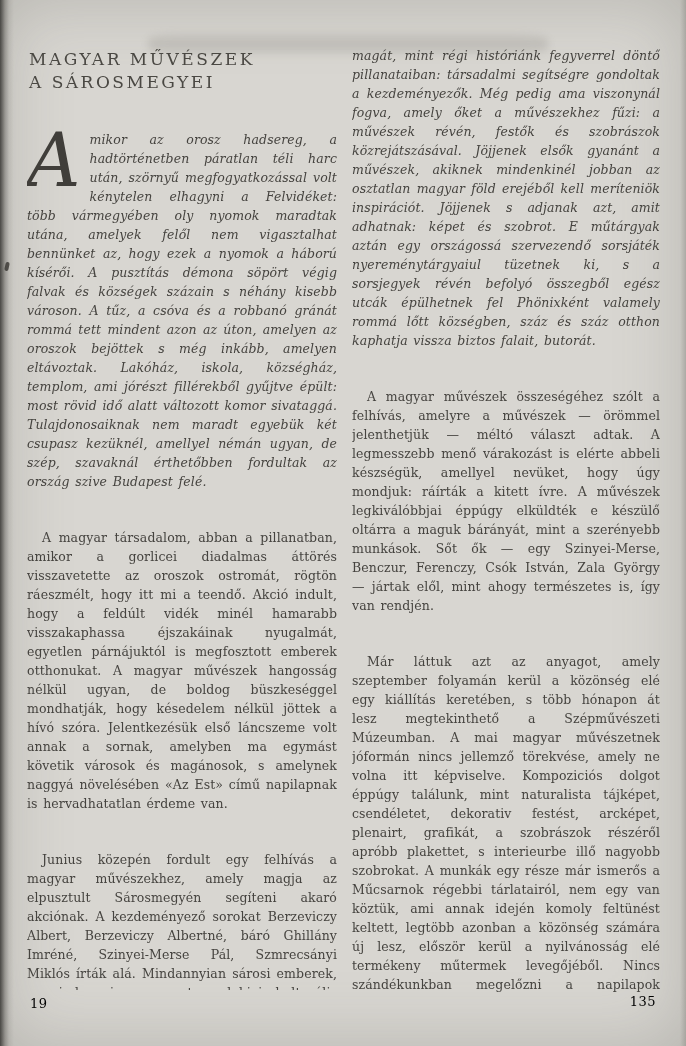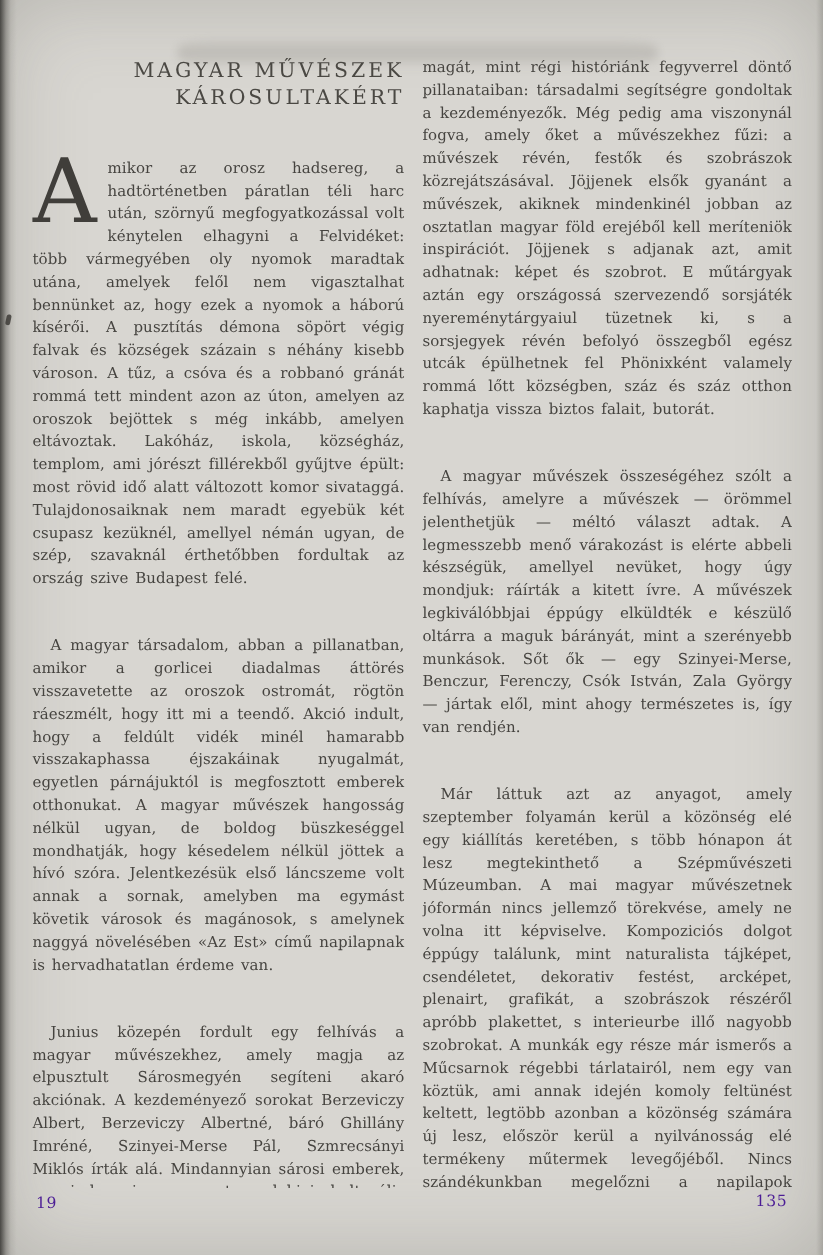--- a/index.html
+++ b/index.html
@@ -68,65 +68,64 @@
   }
   .col-left  { left: 27px;  width: 310px; }
   .col-right { left: 352px; width: 308px; top: 46px; }
   .title {
     font-size: 17px;
     font-weight: normal;
     letter-spacing: 2.5px;
     line-height: 23px;
     margin: 4px 0 36px 2px;
     color: #4a4843;
-    text-align: right;
   }
   .title-line { display: block; }
   .para {
     margin: 0;
     font-size: 12.5px;
     line-height: 19px;
     text-align: justify;
     word-spacing: 1.5px;
     letter-spacing: 0.1px;
     hyphens: auto;
     -webkit-hyphens: auto;
   }
   .para.indent { text-indent: 15px; margin-top: 37px; }
-  .para.no-indent, .para.dropcap-para { text-indent: 0; }
+  .para.no-indent, .para.dropcap-para { text-indent: 0; font-style: italic; }
   .dropcap {
     float: left;
     font-size: 74px;
     line-height: 57px;
     height: 57px;
     margin: 2px 9px 0 0;
     color: #403e3a;
   }
   .pageno {
     position: absolute;
     font-size: 13px;
-    color: #4c1d95;
+    color: #000000;
     letter-spacing: 0.5px;
   }
   .pageno-left  { left: 30px;  top: 996px; }
   .pageno-right { right: 30px; top: 994px; }
 </style>
 </head>
 <body>
 
 <div class="page">
   <div class="edge-shadow"></div>
   <div class="edge-shadow-right"></div>
   <div class="showthrough"></div>
   <div class="speck"></div>
 
   <div class="col col-left">
     <h1 class="title">
       <span class="title-line">MAGYAR MŰVÉSZEK</span>
-      <span class="title-line">KÁROSULTAKÉRT</span>
+      <span class="title-line">A SÁROSMEGYEI</span>
     </h1>
     <p class="para dropcap-para"><span class="dropcap">A</span><span class="ptext">mikor az orosz hadsereg, a hadtörténetben páratlan téli harc után, szörnyű megfogyatkozással volt kénytelen elhagyni a Felvidéket: több vármegyében oly nyomok maradtak utána, amelyek felől nem vigasztalhat bennünket az, hogy ezek a nyomok a háború kísérői. A pusztítás démona söpört végig falvak és községek százain s néhány kisebb városon. A tűz, a csóva és a robbanó gránát rommá tett mindent azon az úton, amelyen az oroszok bejöttek s még inkább, amelyen eltávoztak. Lakóház, iskola, községház, templom, ami jórészt fillérekből gyűjtve épült: most rövid idő alatt változott komor sivataggá. Tulajdonosaiknak nem maradt egyebük két csupasz kezüknél, amellyel némán ugyan, de szép, szavaknál érthetőbben fordultak az ország szive Budapest felé.</span></p>
     <p class="para indent">A magyar társadalom, abban a pillanatban, amikor a gorlicei diadalmas áttörés visszavetette az oroszok ostromát, rögtön ráeszmélt, hogy itt mi a teendő. Akció indult, hogy a feldúlt vidék minél hamarabb visszakaphassa éjszakáinak nyugalmát, egyetlen párnájuktól is megfosztott emberek otthonukat. A magyar művészek hangosság nélkül ugyan, de boldog büszkeséggel mondhatják, hogy késedelem nélkül jöttek a hívó szóra. Jelentkezésük első láncszeme volt annak a sornak, amelyben ma egymást követik városok és magánosok, s amelynek naggyá növelésében «Az Est» című napilapnak is hervadhatatlan érdeme van.</p>
     <p class="para indent">Junius közepén fordult egy felhívás a magyar művészekhez, amely magja az elpusztult Sárosmegyén segíteni akaró akciónak. A kezdeményező sorokat Berzeviczy Albert, Berzeviczy Albertné, báró Ghillány Imréné, Szinyei-Merse Pál, Szmrecsányi Miklós írták alá. Mindannyian sárosi emberek, s mindannyian nevezetes alakjai kulturális életünknek. A felhívás röviden, keresetlen egyszerűséggel mutatott rá azokra a sebekre, amelyeket a sárosi föld szenvedett, egész országunknak szánt csapások felfogása következtében. A nemzeti szolidaritás érzésében bízva, amely ma éppúgy nem tagadta meg</p>
   </div>
 
   <div class="col col-right">
     <p class="para no-indent">magát, mint régi históriánk fegyverrel döntő pillanataiban: társadalmi segítségre gondoltak a kezdeményezők. Még pedig ama viszonynál fogva, amely őket a művészekhez fűzi: a művészek révén, festők és szobrászok közrejátszásával. Jöjjenek elsők gyanánt a művészek, akiknek mindenkinél jobban az osztatlan magyar föld erejéből kell meríteniök inspirációt. Jöjjenek s adjanak azt, amit adhatnak: képet és szobrot. E műtárgyak aztán egy országossá szervezendő sorsjáték nyereménytárgyaiul tüzetnek ki, s a sorsjegyek révén befolyó összegből egész utcák épülhetnek fel Phönixként valamely rommá lőtt községben, száz és száz otthon kaphatja vissza biztos falait, butorát.</p>
     <p class="para indent">A magyar művészek összeségéhez szólt a felhívás, amelyre a művészek — örömmel jelenthetjük — méltó választ adtak. A legmesszebb menő várakozást is elérte abbeli készségük, amellyel nevüket, hogy úgy mondjuk: ráírták a kitett ívre. A művészek legkiválóbbjai éppúgy elküldték e készülő oltárra a maguk bárányát, mint a szerényebb munkások. Sőt ők — egy Szinyei-Merse, Benczur, Ferenczy, Csók István, Zala György — jártak elől, mint ahogy természetes is, így van rendjén.</p>
     <p class="para indent">Már láttuk azt az anyagot, amely szeptember folyamán kerül a közönség elé egy kiállítás keretében, s több hónapon át lesz megtekinthető a Szépművészeti Múzeumban. A mai magyar művészetnek jóformán nincs jellemző törekvése, amely ne volna itt képviselve. Kompoziciós dolgot éppúgy találunk, mint naturalista tájképet, csendéletet, dekorativ festést, arcképet, plenairt, grafikát, a szobrászok részéről apróbb plakettet, s interieurbe illő nagyobb szobrokat. A munkák egy része már ismerős a Műcsarnok régebbi tárlatairól, nem egy van köztük, ami annak idején komoly feltünést keltett, legtöbb azonban a közönség számára új lesz, először kerül a nyilvánosság elé termékeny műtermek levegőjéből. Nincs szándékunkban megelőzni a napilapok ismertetését, de annyit közölhetünk, hogy az anyag, szinvonal dolgában, bármely műcsarnoki tárlat anyagául szolgálhatna. Noha az, amiről itt szó van, kikapcsolhatná a kritikát: a rendező bizottság még sem tekinthetett el a kritikától. A beérkezett tárgyakat szintén átbirálta, s jóllehet a hazafias intenció minden felajánlást széppé tesz: kénytelen volt visz-</p>

